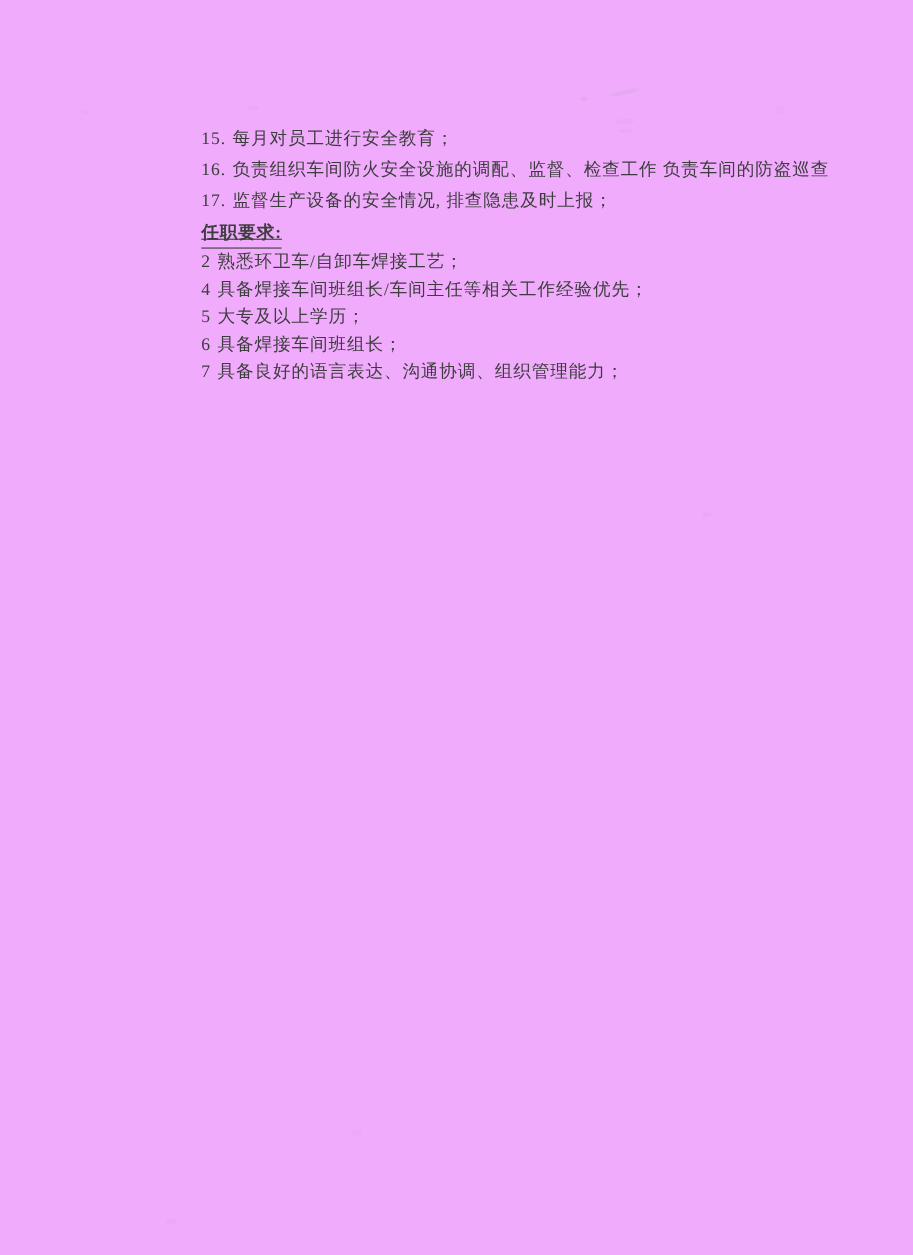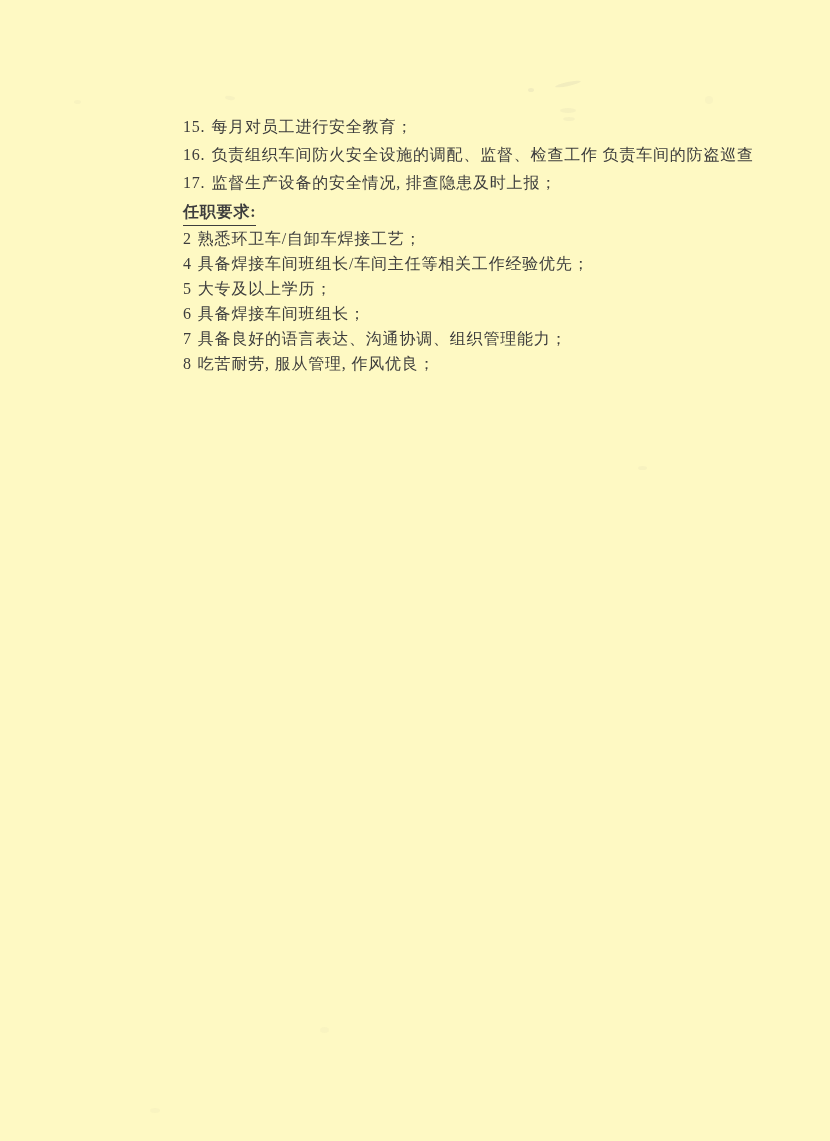--- a/index.html
+++ b/index.html
@@ -12,21 +12,21 @@
     position: relative;
     overflow: hidden;
     background: #fefefe;
     font-family: "Liberation Serif", "DejaVu Serif", serif;
   }
   .page {
     position: absolute;
     left: 0; top: 0;
     width: 830px;
     height: 1141px;
-    background: #fef9c3;
+    background: #f0abfc;
   }
   .text-block {
     position: absolute;
     left: 183px;
     top: 113px;
     width: 560px;
     color: #3d3d3d;
     font-size: 16px;
     letter-spacing: 0.8px;
   }
@@ -36,20 +36,21 @@
   }
   .req-heading {
     margin-top: 2px;
     line-height: 25px;
     font-weight: bold;
   }
   .req-heading .underlined {
     display: inline-block;
     border-bottom: 1.5px solid #3d3d3d;
     padding-bottom: 1px;
+    text-decoration: underline;
   }
   .requirements .line {
     line-height: 25px;
     white-space: nowrap;
   }
   .num {
     display: inline-block;
     margin-right: 6px;
   }
   .num:empty {
@@ -122,19 +123,16 @@
       </div>
       <div class="line">
         <span class="num">5</span><span>大专及以上学历；</span>
       </div>
       <div class="line">
         <span class="num">6</span><span>具备焊接车间班组长；</span>
       </div>
       <div class="line">
         <span class="num">7</span><span>具备良好的语言表达、沟通协调、组织管理能力；</span>
       </div>
-      <div class="line">
-        <span class="num">8</span><span>吃苦耐劳, 服从管理, 作风优良；</span>
-      </div>
     </div>
 
   </div>
 </div>
 
 </body></html>

